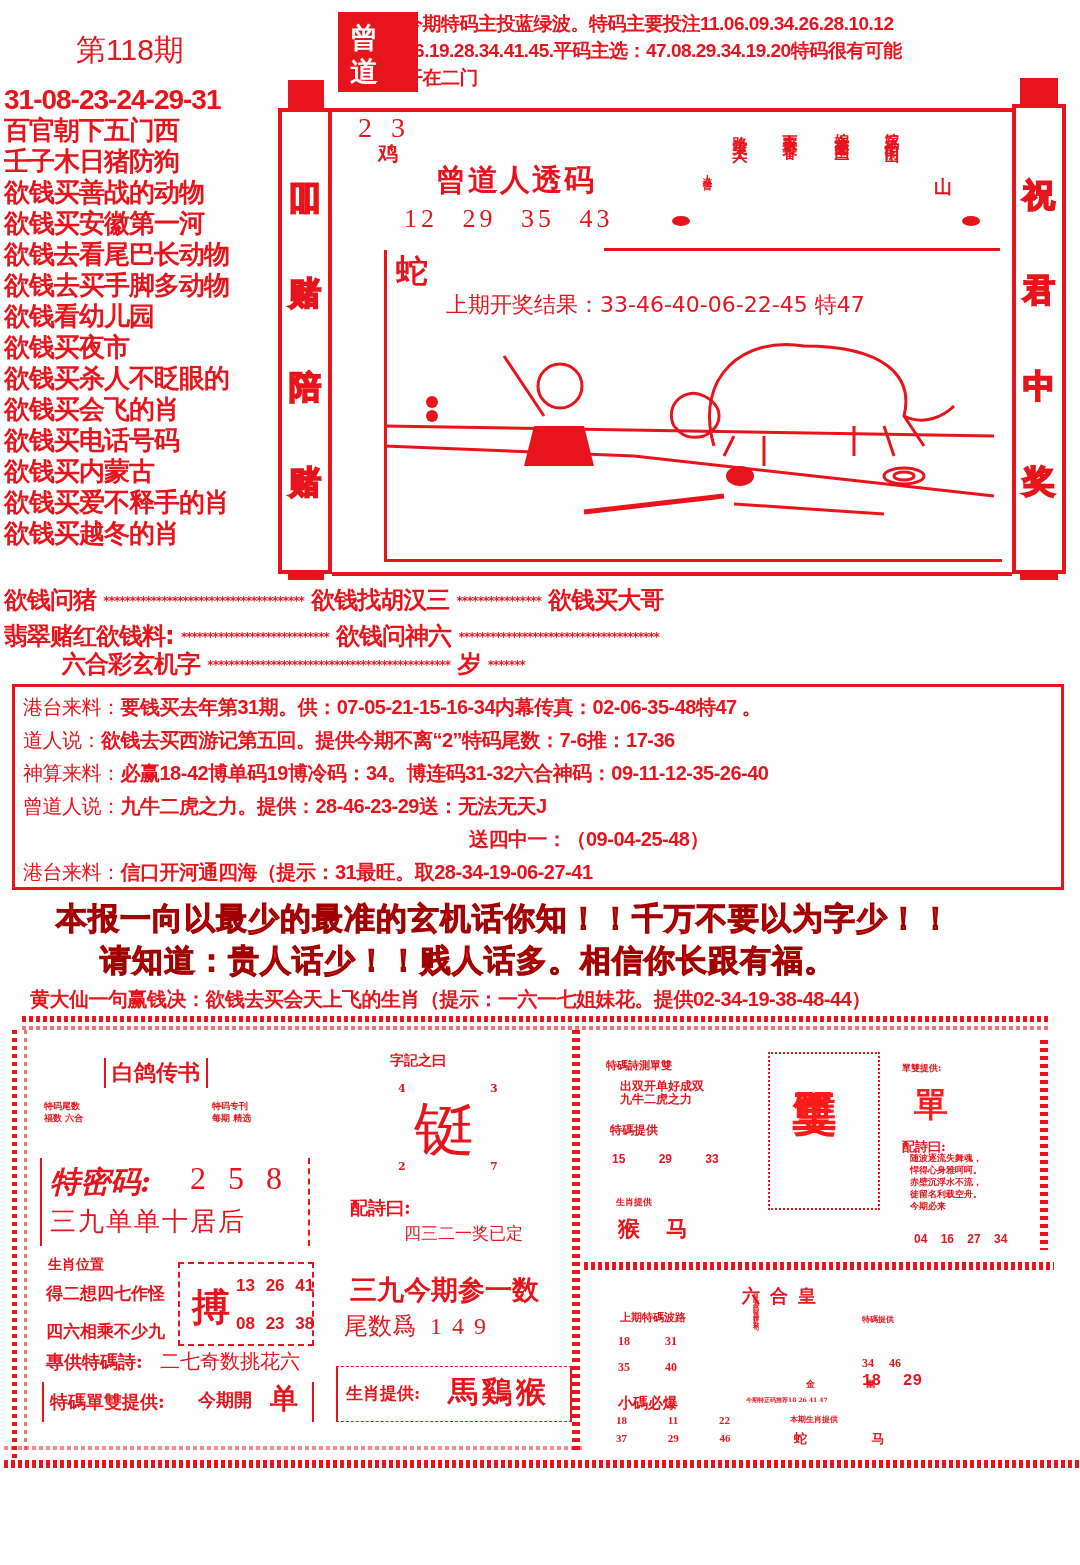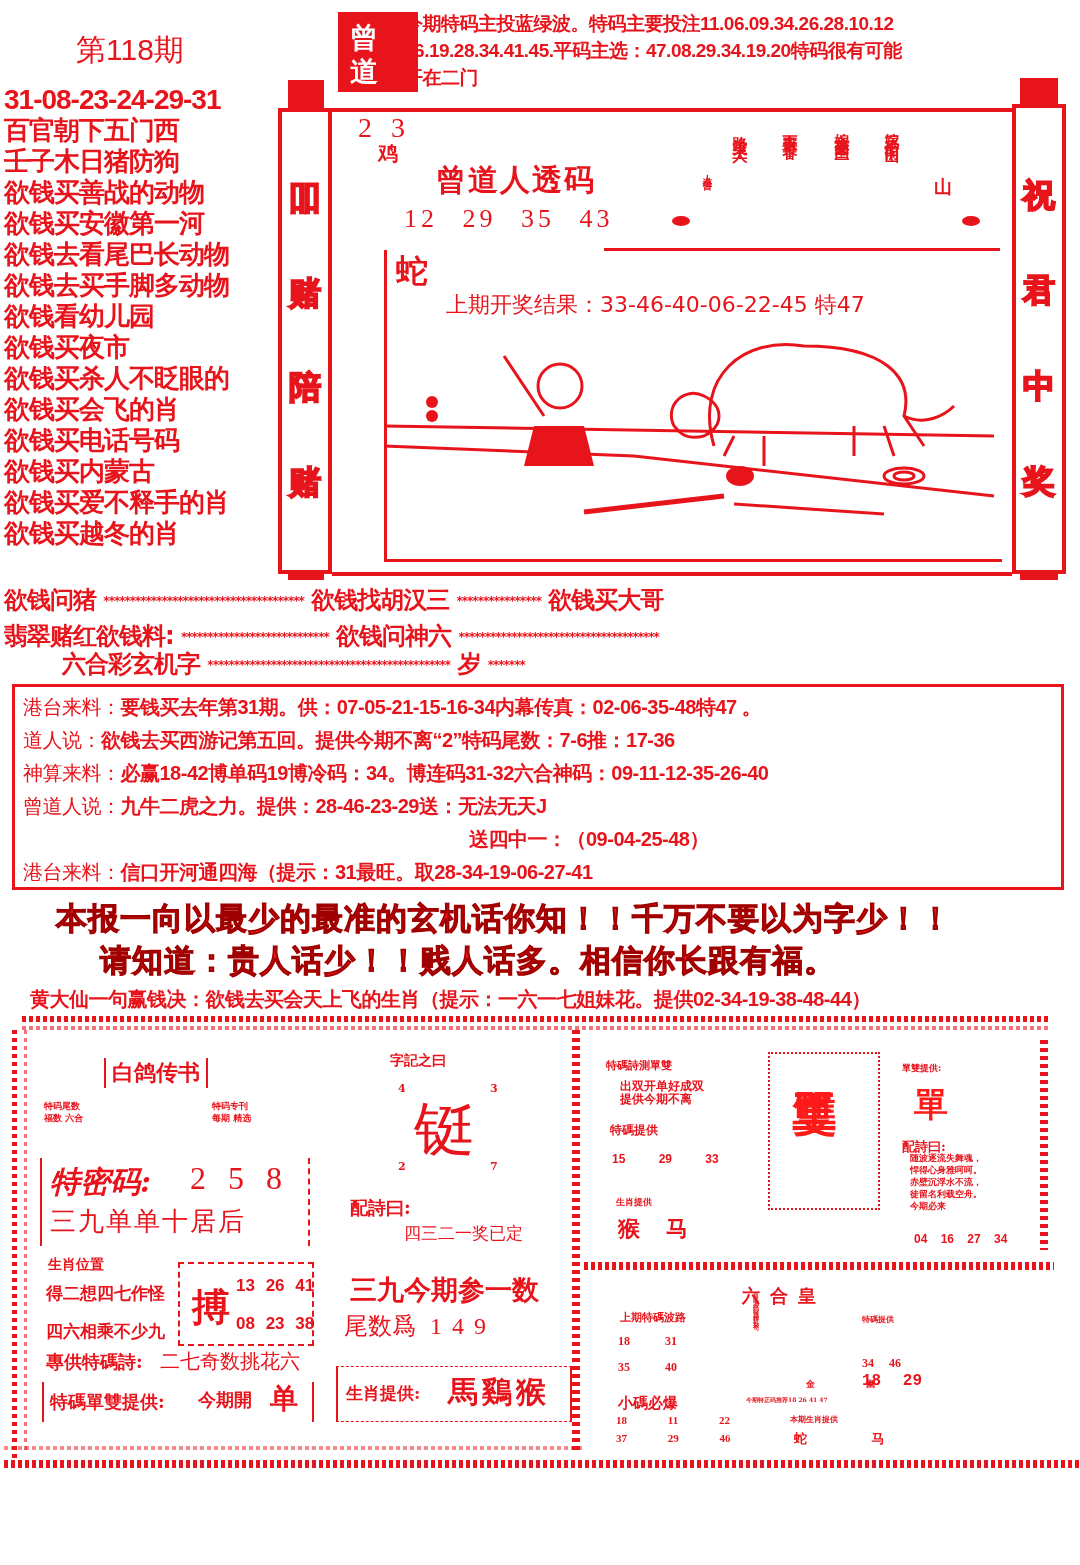--- a/index.html
+++ b/index.html
@@ -342,21 +342,21 @@
 <div id="mid-big1" class="abs">三九今期参一数</div>
 <div id="mid-big2" class="abs">
   <span>尾数爲</span><span class="n">149</span>
 </div>
 <div id="mid-zodiac-box" class="abs"></div>
 <div id="mid-zodiac-lbl" class="abs">生肖提供:</div>
 <div id="mid-zodiac-val" class="abs">馬鷄猴</div>
 
 <div id="rt-title" class="abs rt">特碼詩測單雙</div>
 <div id="rt-sub1" class="abs rt">出双开单好成双</div>
-<div id="rt-sub2" class="abs rt">提供今期不离</div>
+<div id="rt-sub2" class="abs rt">九牛二虎之力</div>
 <div id="rt-code-lbl" class="abs rt">特碼提供</div>
 <div id="rt-codes" class="abs rt">15 29 33</div>
 <div id="rt-animal-lbl" class="abs rt">生肖提供</div>
 <div id="rt-animals" class="abs rt">猴马</div>
 <div id="dsw-box" class="abs"></div>
 <div id="dsw" class="abs">單雙王</div>
 <div id="rt2-title" class="abs rt">單雙提供:</div>
 <div id="rt2-char" class="abs rt">單</div>
 <div id="rt2-poem-lbl" class="abs rt">配詩曰:</div>
 <div id="rt2-poem" class="abs rt">

